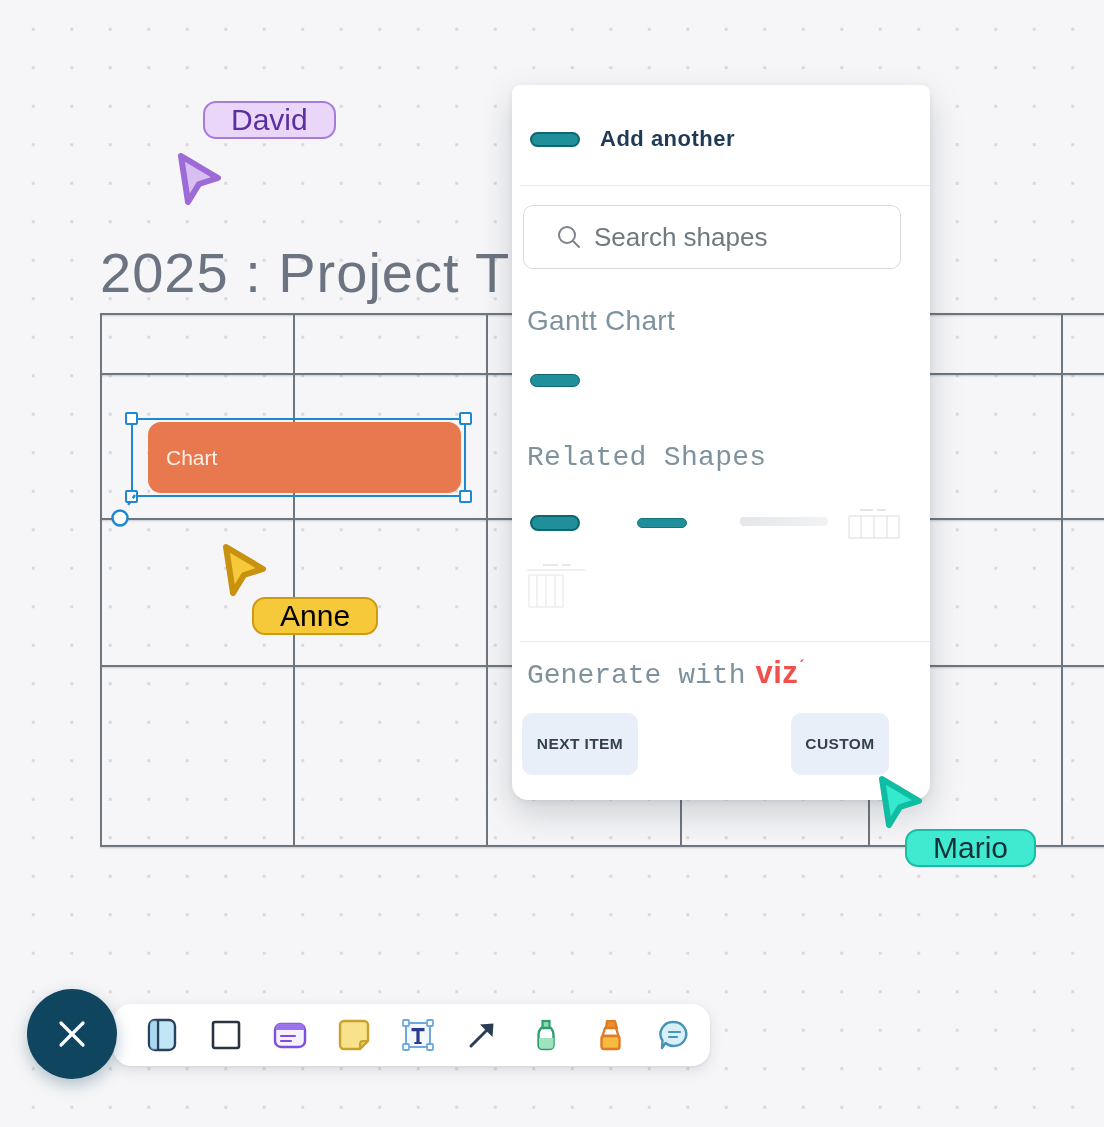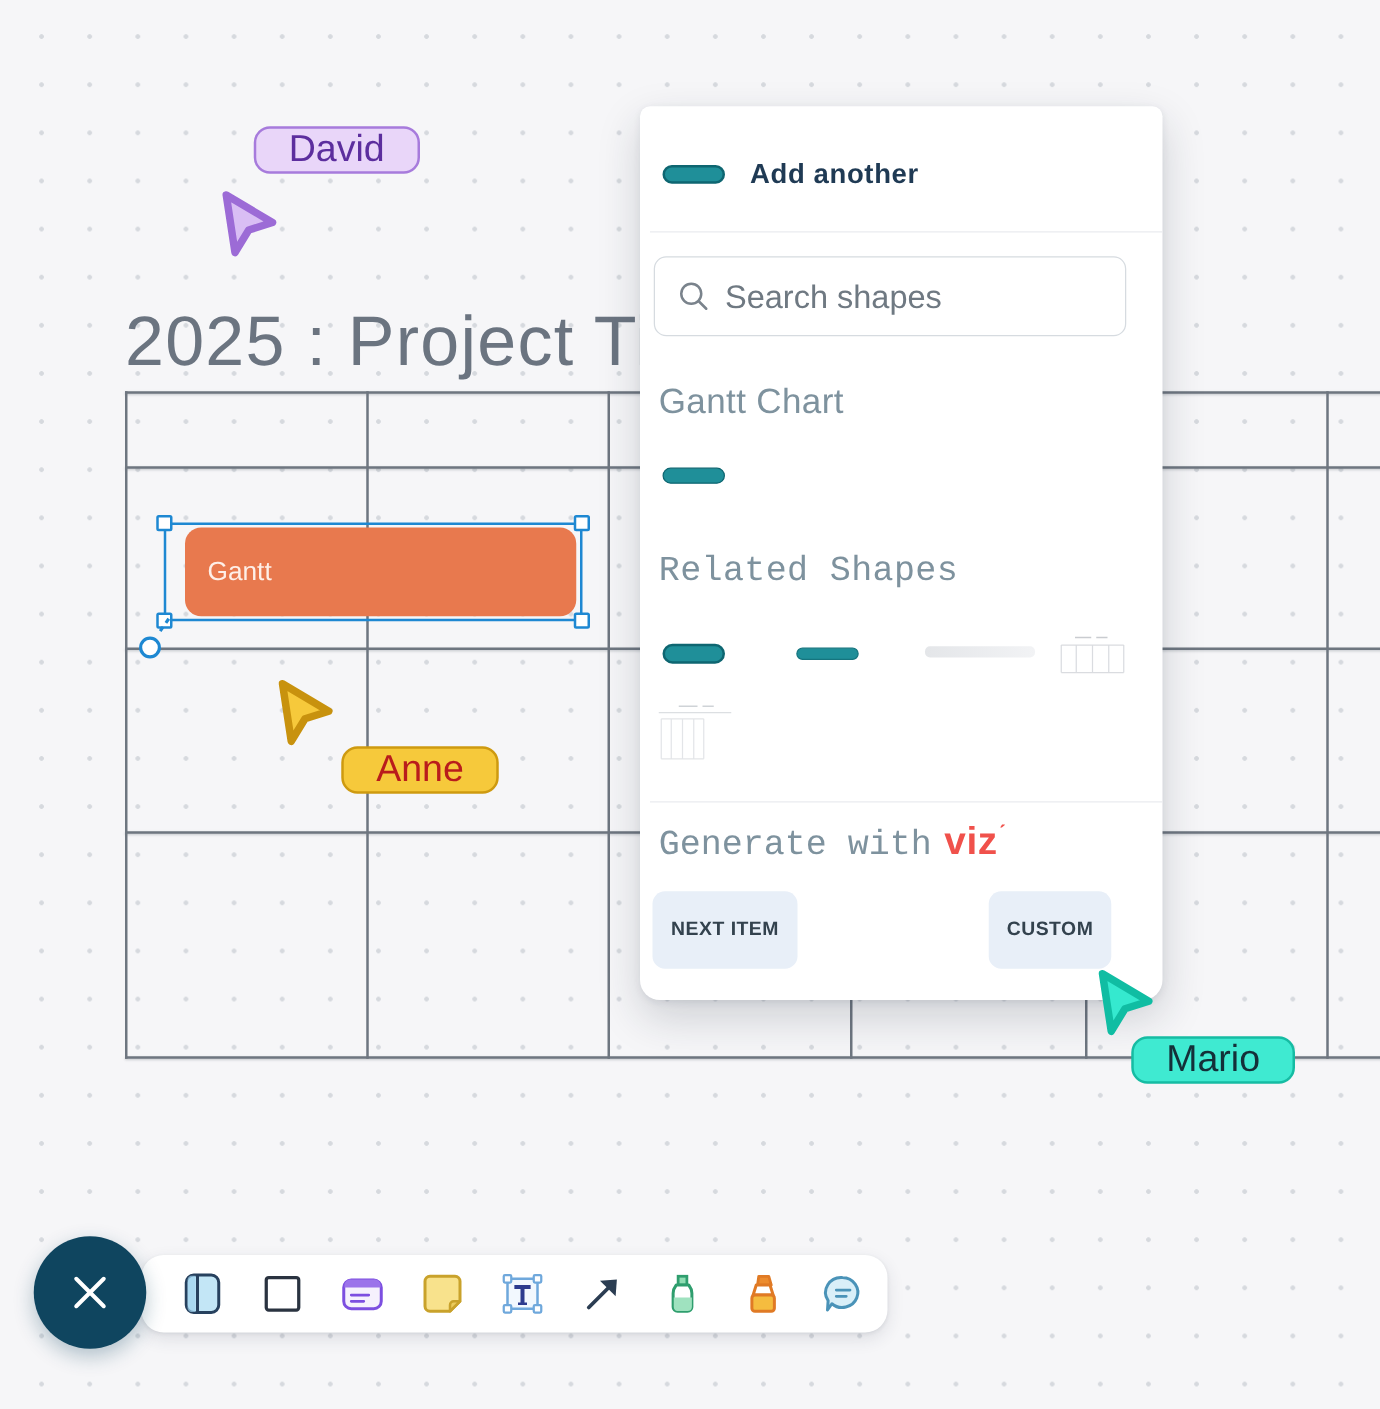--- a/index.html
+++ b/index.html
@@ -41,21 +41,21 @@
   .h-tl { left:-8px; top:-8px; } .h-tr { right:-8px; top:-8px; }
   .h-bl { left:-8px; bottom:-8px; } .h-br { right:-8px; bottom:-8px; }
   .rotate-svg { left:104px; top:492px; z-index:3; }
 
   
   .cursor-label {
     padding:0 26px; border-radius:13px; font-size:30px;
     white-space:nowrap; z-index:4;
   }
   .lbl-david { left:203px; top:101px; background:#E9D6F9; border:2.5px solid #A77BDC; color:#5C2E9E; }
-  .lbl-anne  { left:252px; top:597px; background:#F6C93B; border:2.5px solid #CE9A10; color:#b91c1c;margin-left:21px; }
+  .lbl-anne  { left:252px; top:597px; background:#F6C93B; border:2.5px solid #CE9A10; color:#000000; }
   .lbl-mario { left:905px; top:829px; background:#3FEAD1; border:2.5px solid #16BCA3; color:#143039; z-index:7; }
   .cur { z-index:4; }
   .cur-david { left:170px; top:147px; }
   .cur-anne  { left:214px; top:538px; }
   .cur-mario { left:870px; top:770px; z-index:7; }
 
   
   .panel {
     left:512px; top:85px; width:418px; height:715px; background:#ffffff;
     border-radius:8px 8px 16px 16px; z-index:5;
@@ -63,21 +63,21 @@
   }
   .panel-header { left:18px; top:36px; height:36px; display:flex; align-items:center; gap:20px; }
   .teal-pill { background:#1F8F99; border:2px solid #0E6671; border-radius:8px; }
   .hdr-pill { width:50px; height:15px; }
   .panel-title { font-size:22px; font-weight:bold; color:#1F3A54; letter-spacing:0.5px; }
   .divider { left:8px; width:410px; height:1px; background:#EAECEF; }
   .d1 { top:100px; } .d2 { top:556px; }
   .search-box {
     left:11px; top:120px; width:378px; height:64px;
     border:1.5px solid #D6DBE0; border-radius:10px; background:#fff;
-    display:flex; align-items:center; padding-left:18px; gap:12px;
+    display:flex; align-items:center; padding-left:32px; gap:12px;
   }
   .search-box input { border:none; outline:none; font-size:26px; color:#444e58;
     font-family:"Liberation Sans", sans-serif; width:290px; background:transparent; }
   .search-box input::placeholder { color:#6F7982; opacity:1; }
   .section-label { font-size:28px; color:#7E929E; letter-spacing:0.3px; }
   .sec-gantt { left:15px; top:220px; }
   .sec-related { left:15px; top:357px;font-family:Liberation Mono, monospace; }
   .pill-gantt { left:18px; top:289px; width:50px; height:13px; border-radius:7px; border-width:1.5px; }
   .pill-big   { left:18px; top:430px; width:50px; height:16px; border-radius:8px; }
   .pill-small { left:125px; top:433px; width:50px; height:10px; border-radius:5px; background:#1F8F99; border:1px solid #15757F; }
@@ -126,21 +126,21 @@
   <div class="gl h" style="top:532px"></div>
   <div class="gl v" style="left:0"></div>
   <div class="gl v" style="left:193px"></div>
   <div class="gl v" style="left:386px"></div>
   <div class="gl v" style="left:580px"></div>
   <div class="gl v" style="left:768px"></div>
   <div class="gl v" style="left:961px"></div>
 </div>
 
 <div class="abs task-shape">
-  <span>Gantt</span>
+  <span>Chart</span>
 </div>
 <div class="abs selection">
   <div class="handle h-tl"></div>
   <div class="handle h-tr"></div>
   <div class="handle h-bl"></div>
   <div class="handle h-br"></div>
 </div>
 <svg class="abs rotate-svg" width="42" height="42" viewBox="0 0 42 42">
   <line x1="31" y1="3" x2="22" y2="16" stroke="#1E88D2" stroke-width="2.5" stroke-dasharray="4 4"></line>
   <circle cx="16" cy="26" r="7.5" fill="#fff" stroke="#1E88D2" stroke-width="2.5"></circle>

